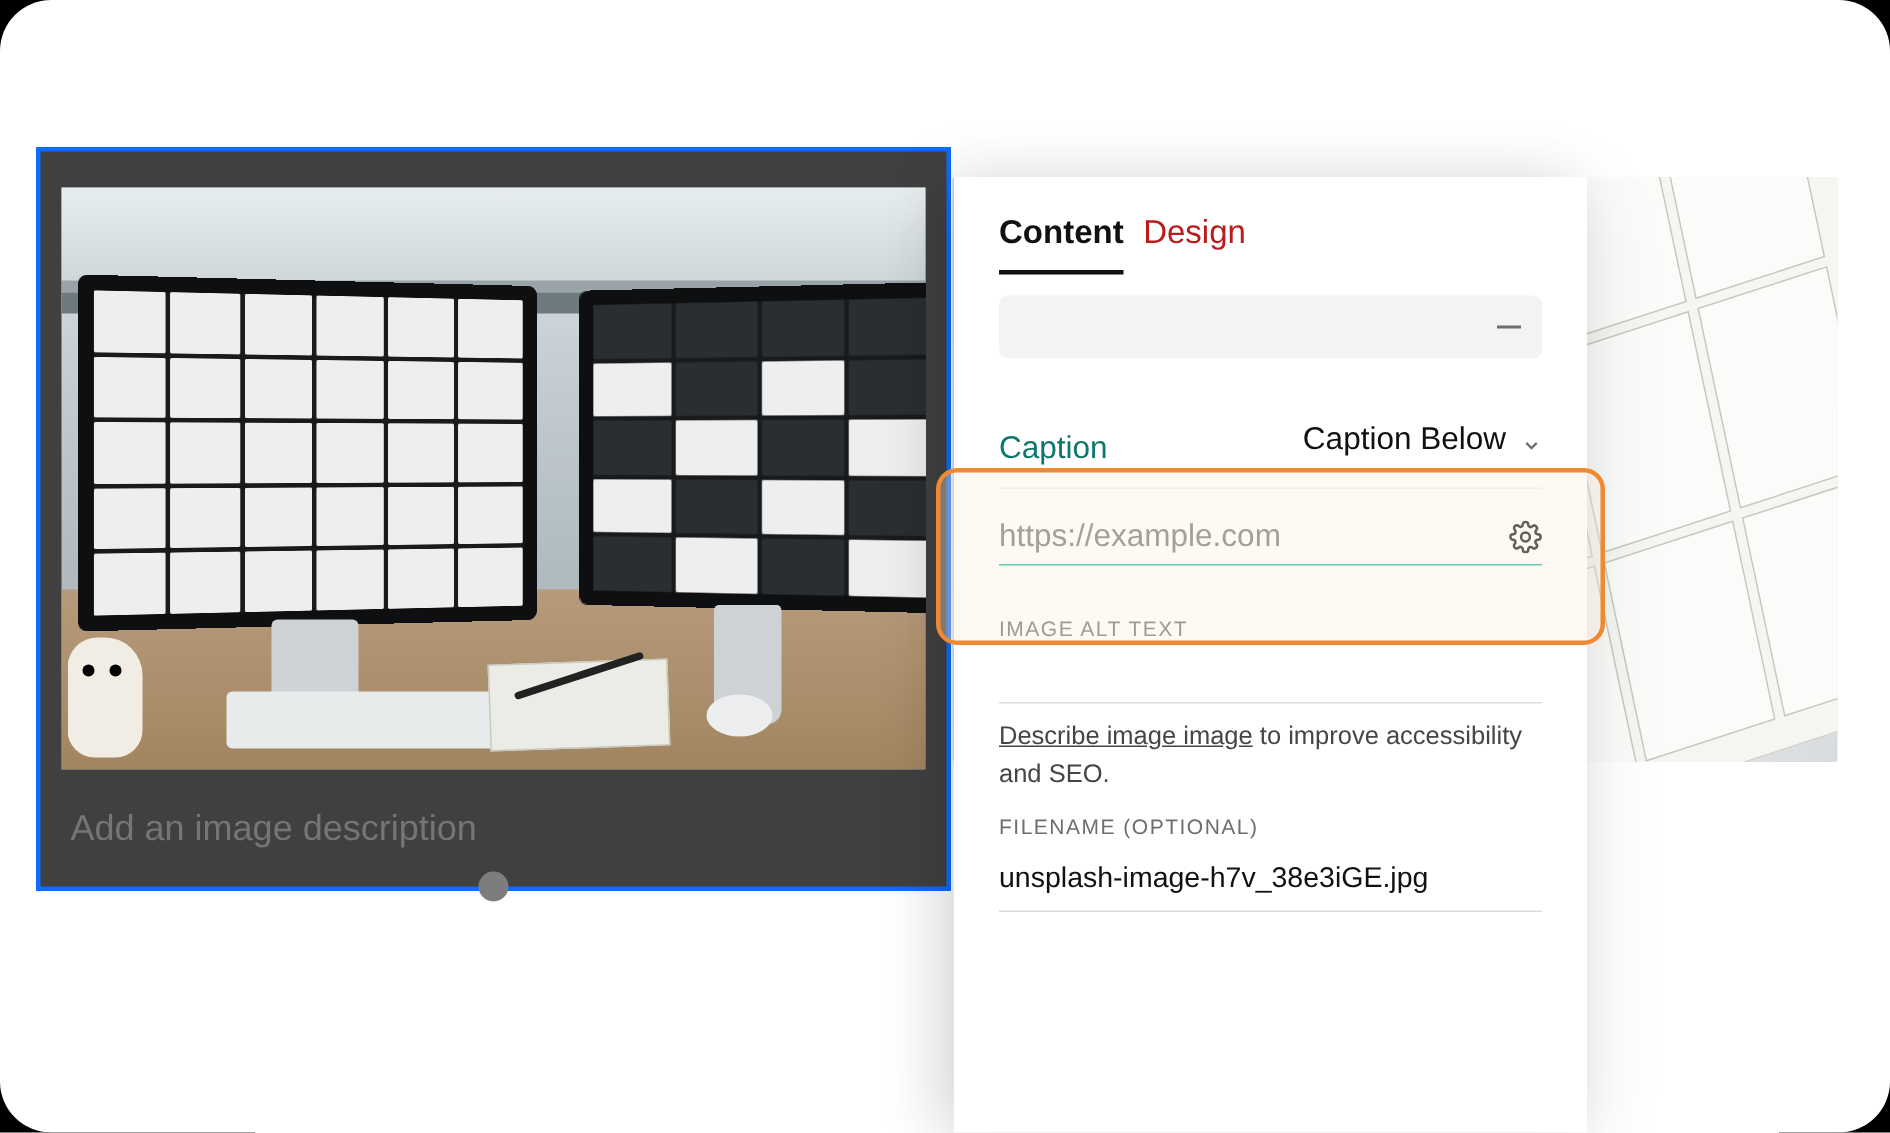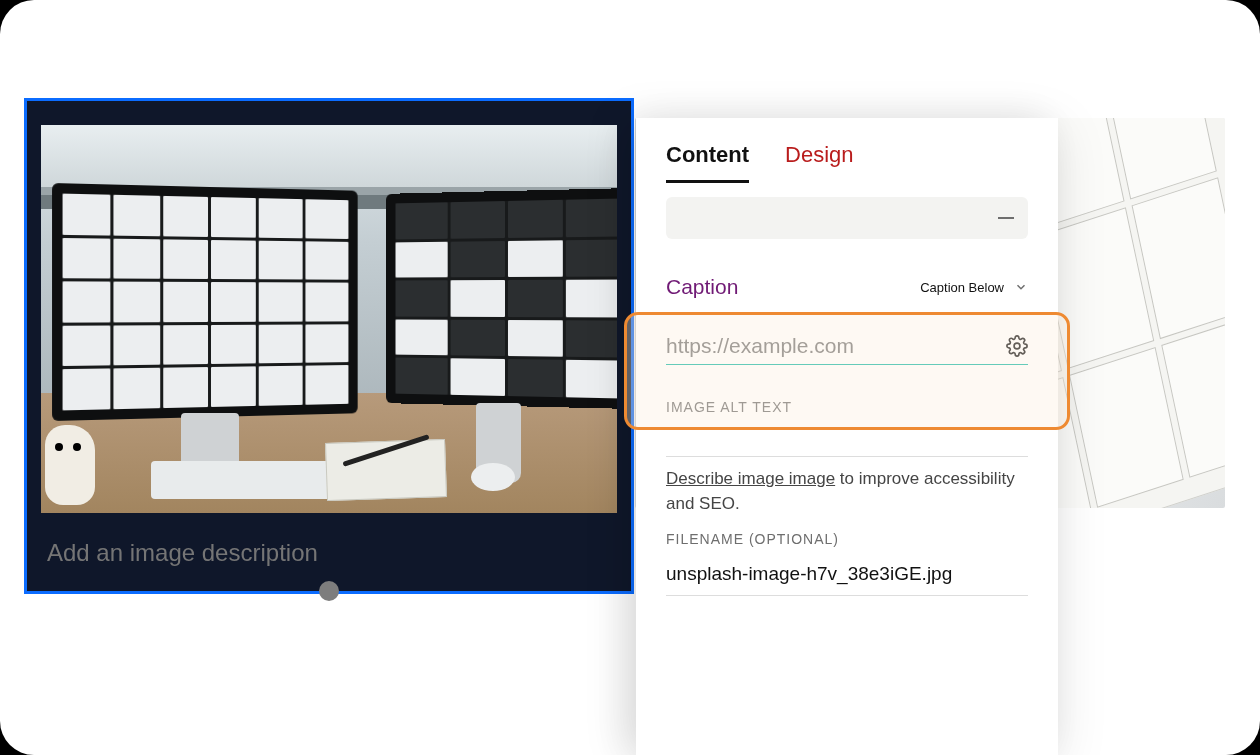--- a/index.html
+++ b/index.html
@@ -58,21 +58,21 @@
     }
 
     
     .image-block {
       position: absolute;
       left: 24px;
       top: 98px;
       width: 610px;
       height: 496px;
       border: 3px solid #0b6cff;
-      background: #0f172a;
+      background: #404040;
     }
     .image-block .photo {
       position: absolute;
       left: 14px;
       top: 24px;
       right: 14px;
       height: 388px;
       background: linear-gradient(180deg, #dfe7ea 0%, #c4ced3 30%, #9da8ad 100%);
       overflow: hidden;
     }
@@ -129,21 +129,21 @@
       width:422px;
       bottom:0;
       background:#fff;
       box-shadow: -12px 0 40px rgba(0,0,0,.10), 0 10px 50px rgba(0,0,0,.10);
       padding: 24px 30px 0 30px;
       display:flex;
       flex-direction:column;
     }
     .tabs {
       display:flex;
-      gap:36px;
+      gap:13px;
       border-bottom: none;
       margin-bottom: 8px;
     }
     .tab {
       font-size:22px;
       padding-bottom:12px;
       color:#b91c1c;
       cursor:pointer;
       border-bottom:2px solid transparent;
     }
@@ -165,22 +165,22 @@
       width:16px; height:2px; background:#6e6e6e;
     }
     .row {
       display:flex;
       align-items:center;
       justify-content:space-between;
       padding: 8px 0 14px 0;
       border-bottom:1px solid #eee;
       margin-bottom: 4px;
     }
-    .row .label { font-size:21px; color:#701a75; }
-    .row .value { font-size:13px; color:#111; display:flex; align-items:center; gap:10px;}
+    .row .label { font-size:21px; color:#0f766e;margin-top:12px; }
+    .row .value { font-size:21px; color:#111; display:flex; align-items:center; gap:10px;}
     .chev { width:14px; height:14px; display:inline-block;}
     .chev svg{width:100%;height:100%;}
     
     .section-title {
       font-size:14px;
       letter-spacing:1px;
       color:#6e6e6e;
       margin-top:22px;
     }
     .link-highlight {

